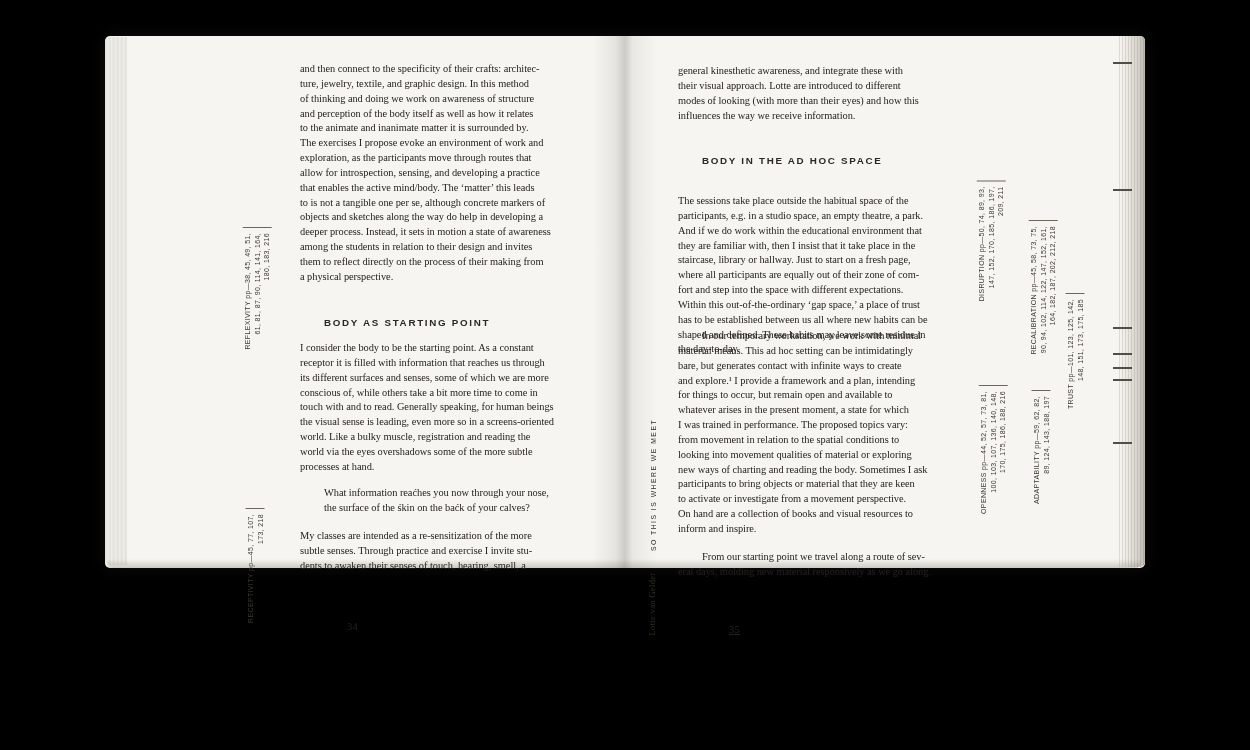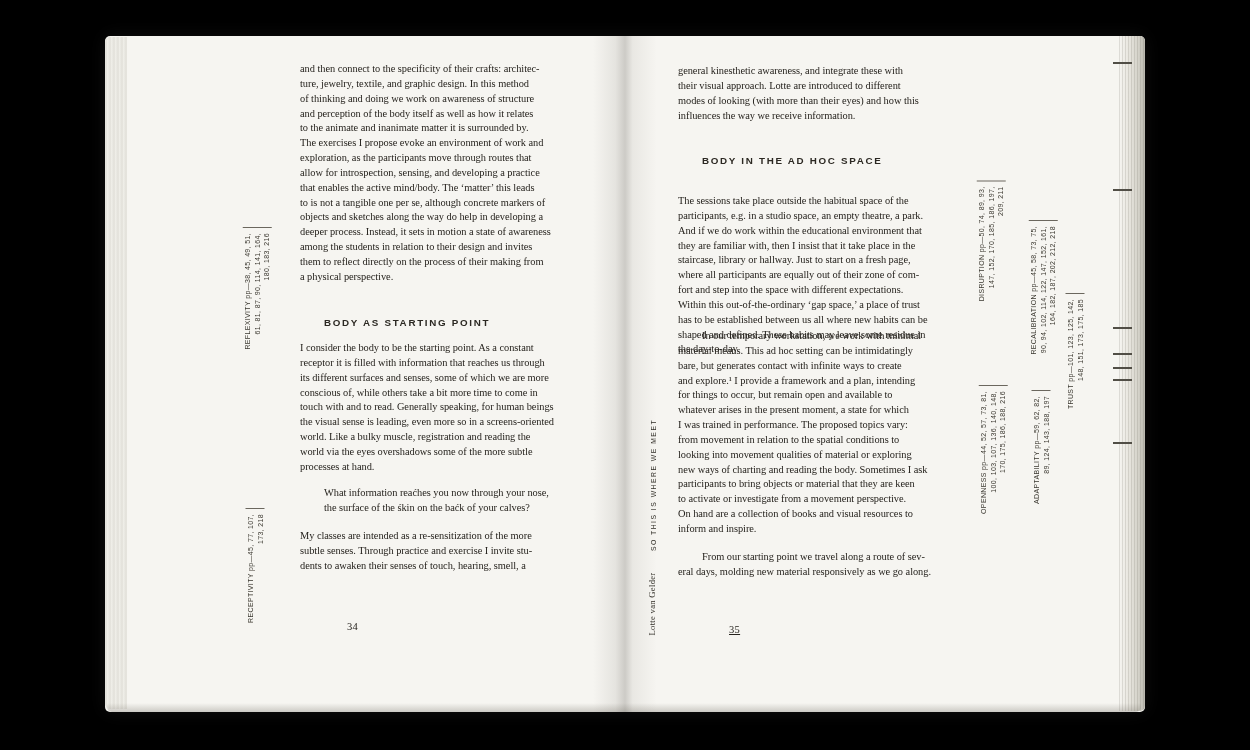--- a/index.html
+++ b/index.html
@@ -2,21 +2,21 @@
 <html><head>
 <meta charset="utf-8">
 <style>
   html,body{margin:0;padding:0;}
   body{
     width:1250px;height:750px;position:relative;overflow:hidden;
     background:#000000;
     font-family:"Liberation Serif","DejaVu Serif",serif;
   }
   .book{
-    position:absolute;left:105px;top:36px;width:1040px;height:676px;
+    position:absolute;left:105px;top:36px;width:1040px;height:532px;
     background:#f6f5f1;border-radius:5px;
     box-shadow:0 0 18px rgba(255,255,255,0.06);
   }
   .edge-left{
     position:absolute;left:0;top:1px;bottom:3px;width:22px;
     border-radius:5px 0 0 5px;
     background:
       repeating-linear-gradient(to right,#f0efe9 0px,#d9d7d0 1px,#f1f0ea 2px,#e7e6e0 4px);
   }
   .edge-right{

